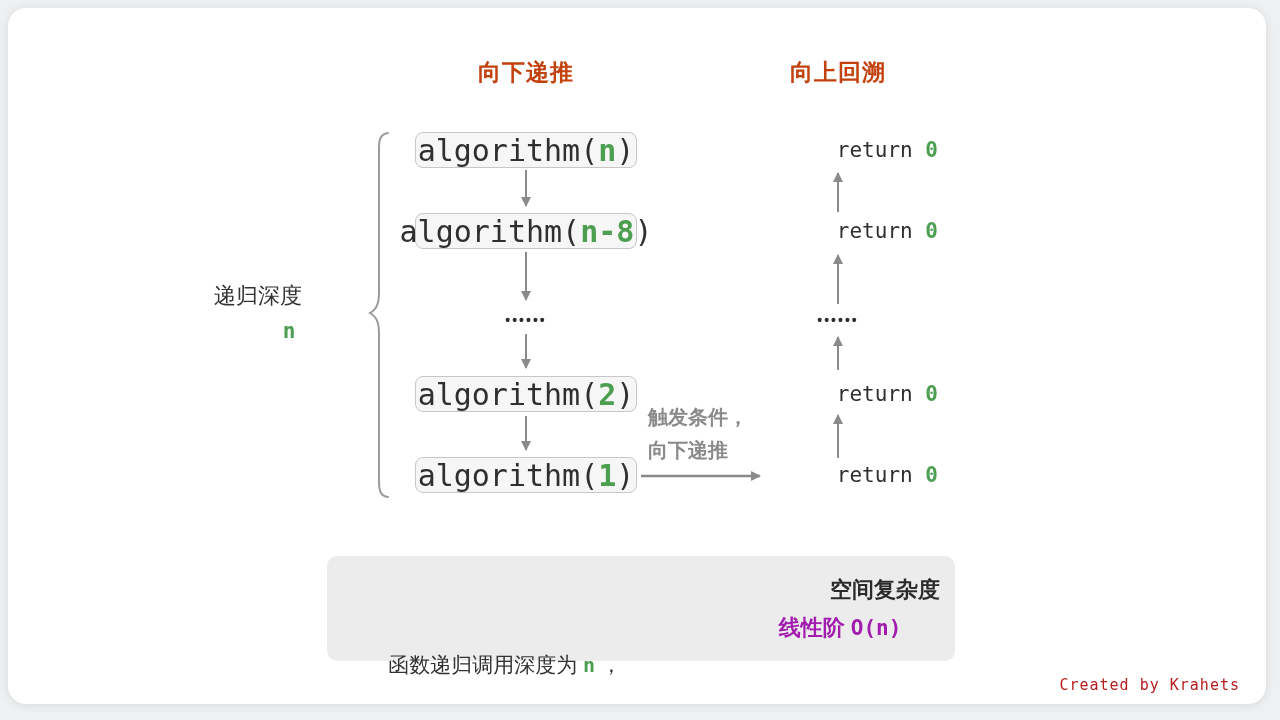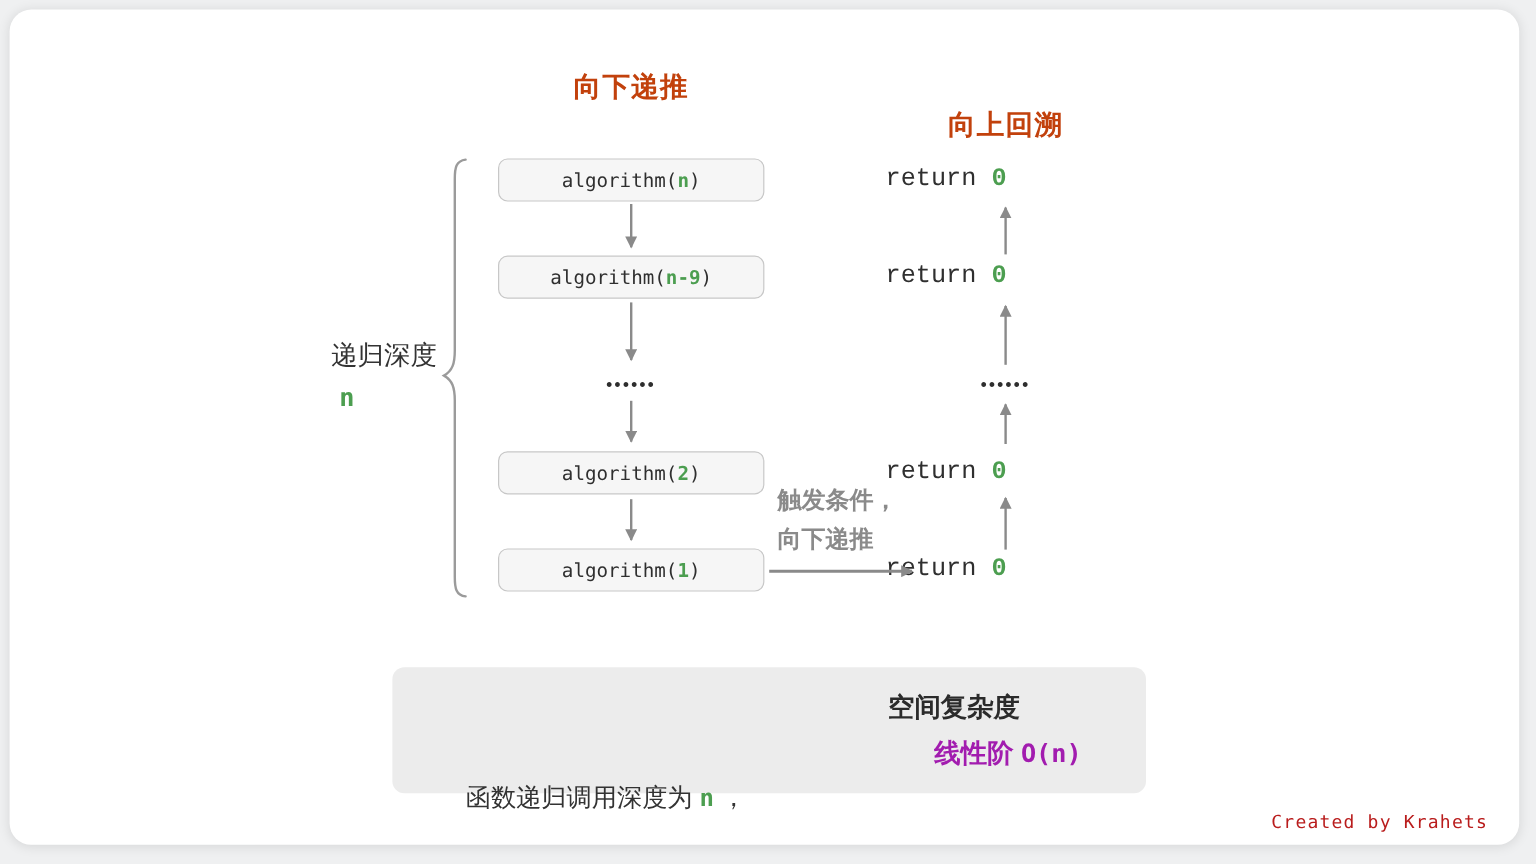--- a/index.html
+++ b/index.html
@@ -14,50 +14,50 @@
     background:#ffffff;border-radius:18px;
     box-shadow:0 1px 10px rgba(0,0,0,0.10);
   }
   .abs{position:absolute;}
   .col-header{
     width:220px;text-align:center;top:58px;height:28px;line-height:28px;
     font-size:23px;font-weight:bold;color:#c2410c;
     letter-spacing:1px;
   }
   .hdr-down{left:416px;}
-  .hdr-up{left:728px;margin-top:32px;}
+  .hdr-up{left:728px;}
 
   .mono{font-family:"DejaVu Sans Mono","Liberation Mono",monospace;}
   .green{color:#4c9e50;font-weight:bold;}
   .blue{color:#a21caf;}
 
   .stack-box{
     left:415px;width:222px;height:36px;
     background:#f6f6f6;border:1.5px solid #c7c7c7;border-radius:8px;
     box-sizing:border-box;
     display:flex;align-items:center;justify-content:center;
     font-family:"DejaVu Sans Mono","Liberation Mono",monospace;
-    font-size:16px;font-weight:500;color:#2f2f2f;white-space:pre;
+    font-size:30px;font-weight:500;color:#2f2f2f;white-space:pre;
   }
   .box-1{top:132px;} .box-2{top:213px;} .box-3{top:376px;} .box-4{top:457px;}
 
   .return-row{
-    left:738px;width:200px;height:28px;line-height:28px;text-align:left;
-    font-size:21px;font-weight:500;color:#2f2f2f;white-space:pre;font-family:Liberation Mono, monospace;
+    left:738px;width:200px;height:28px;line-height:28px;text-align:right;
+    font-size:21px;font-weight:500;color:#2f2f2f;white-space:pre;
   }
   .ret-1{top:136px;} .ret-2{top:217px;} .ret-3{top:380px;} .ret-4{top:461px;}
 
   .dots{
     width:120px;text-align:center;height:16px;line-height:16px;
     font-size:14px;font-weight:bold;color:#2e2e2e;letter-spacing:2px;top:312px;
   }
   .dots-left{left:466px;} .dots-right{left:778px;}
 
   .depth-label{
-    left:214px;top:282px;width:150px;text-align:right;
+    left:214px;top:282px;width:150px;text-align:left;
     font-size:22px;font-weight:500;color:#333333;height:28px;line-height:28px;
   }
   .depth-var{
     left:214px;top:318px;width:150px;text-align:center;
     font-size:21px;height:26px;line-height:26px;
   }
   .base-case{
     left:648px;top:401px;width:130px;
     font-size:20px;font-weight:bold;color:#8a8a8a;line-height:33px;
     white-space:nowrap;
@@ -65,21 +65,21 @@
   .summary{
     left:327px;top:556px;width:628px;height:105px;
     background:#ececec;border-radius:10px;
   }
   .sum-left{
     left:340px;top:570px;width:330px;text-align:center;
     font-size:21px;color:#333333;line-height:38px;white-space:pre;
   }
   .sum-left .mono{font-size:20px;}
   .sum-right-title{
-    left:740px;top:577px;width:200px;text-align:left;
+    left:740px;top:577px;width:200px;text-align:right;
     font-size:22px;font-weight:bold;color:#2b2b2b;height:26px;line-height:26px;
   }
   .sum-right-result{
     left:740px;top:614px;width:200px;text-align:center;
     font-size:22px;font-weight:bold;height:28px;line-height:28px;white-space:pre;
   }
   .sum-right-result .mono{font-size:21px;}
   .watermark{
     right:40px;top:676px;text-align:right;
     font-family:"DejaVu Sans Mono","Liberation Mono",monospace;
@@ -93,21 +93,21 @@
 <div class="canvas">
   <div class="card"></div>
 
   <div class="abs col-header hdr-down">向下递推</div>
   <div class="abs col-header hdr-up">向上回溯</div>
 
   <div class="abs depth-label">递归深度</div>
   <div class="abs depth-var mono green">n</div>
 
   <div class="abs stack-box box-1"><span>algorithm(</span><span class="green">n</span><span>)</span></div>
-  <div class="abs stack-box box-2"><span>algorithm(</span><span class="green">n-9</span><span>)</span></div>
+  <div class="abs stack-box box-2"><span>algorithm(</span><span class="green">n-8</span><span>)</span></div>
   <div class="abs stack-box box-3"><span>algorithm(</span><span class="green">2</span><span>)</span></div>
   <div class="abs stack-box box-4"><span>algorithm(</span><span class="green">1</span><span>)</span></div>
 
   <div class="abs dots dots-left">••••••</div>
   <div class="abs dots dots-right">••••••</div>
 
   <div class="abs return-row ret-1 mono"><span>return </span><span class="green">0</span></div>
   <div class="abs return-row ret-2 mono"><span>return </span><span class="green">0</span></div>
   <div class="abs return-row ret-3 mono"><span>return </span><span class="green">0</span></div>
   <div class="abs return-row ret-4 mono"><span>return </span><span class="green">0</span></div>

